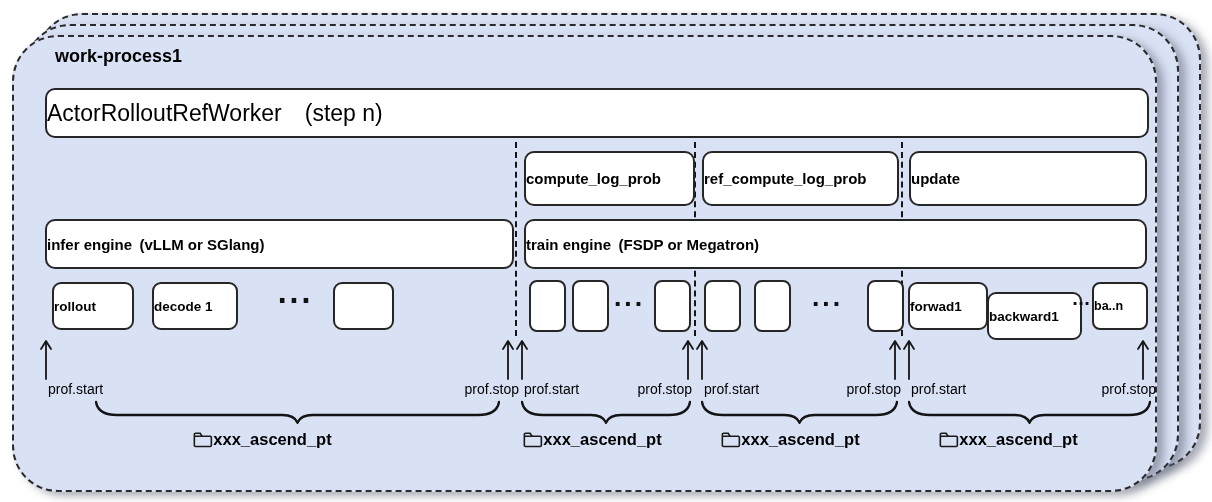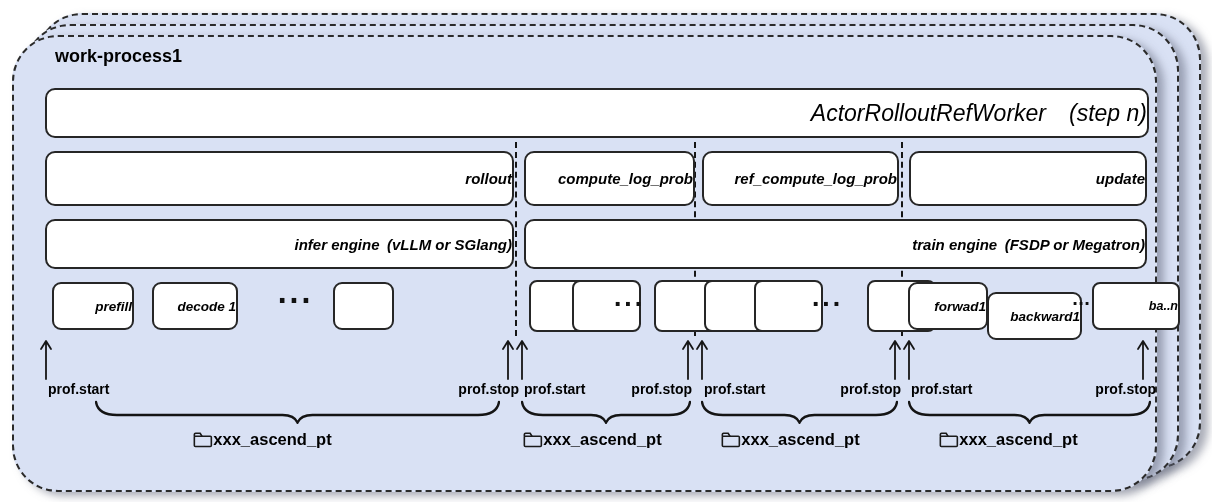--- a/index.html
+++ b/index.html
@@ -6,32 +6,32 @@
   .stage{position:relative;width:1212px;height:502px;overflow:hidden;
          font-family:"Liberation Sans","DejaVu Sans",sans-serif;color:var(--text,#000);}
   .layer{position:absolute;background:var(--panel-fill,#d9e1f4);
          border:2px dashed var(--panel-border,#2a2a2a);border-radius:46px;
          box-shadow:7px 4px 9px rgba(100,105,125,0.55);}
   .l3{left:36px;top:13px;width:1161px;height:452px;}
   .l2{left:24px;top:24px;width:1151px;height:453px;}
   .lmain{left:12px;top:35px;width:1141px;height:453px;}
   .win-label{position:absolute;left:55px;top:46px;font-size:18px;font-weight:bold;z-index:2;}
   .box{position:absolute;background:var(--box-fill,#fff);border:2px solid var(--box-border,#262626);
-       border-radius:10px;display:flex;align-items:center;justify-content:flex-end;z-index:2;font-style:italic;}
+       border-radius:10px;display:flex;align-items:center;justify-content:flex-start;z-index:2;}
   .title-box{font-size:23px;font-weight:400;}
   .stage-box,.engine-box{font-size:15px;font-weight:bold;}
   .sbox{border-radius:9px;font-size:13.5px;font-weight:bold;}
-  .nbox{border-radius:8px;padding-left:32px;}
+  .nbox{border-radius:8px;}
   .vline{position:absolute;top:142px;height:194px;width:0;
          border-left:2px dashed #161616;z-index:1;}
   .dots{position:absolute;z-index:2;text-align:center;font-weight:bold;color:#111;
         font-family:"DejaVu Sans",sans-serif;line-height:1;letter-spacing:2px;}
   .arrow{position:absolute;z-index:2;}
   .arrow path{stroke:#161616;stroke-width:1.8;fill:none;stroke-linecap:round;stroke-linejoin:round;}
-  .prof{position:absolute;top:381px;font-size:14px;font-weight:bold;z-index:2;white-space:nowrap;}
+  .prof{position:absolute;top:381px;font-size:14px;font-weight:normal;z-index:2;white-space:nowrap;}
   .brace{position:absolute;top:400px;height:24px;z-index:2;}
   .output{position:absolute;top:430px;display:flex;align-items:center;
           transform:translateX(-50%);z-index:2;font-size:16.5px;font-weight:bold;white-space:nowrap;}
   .folder{flex:0 0 auto;}
   .folder path,.folder rect{stroke:#1a1a1a;stroke-width:1.6;fill:none;}
 </style>
 </head>
 <body>
 
 <div class="stage">
@@ -43,42 +43,39 @@
   <div class="win-label">work-process1</div>
 
   <div class="vline" style="left:515px"></div>
   <div class="vline" style="left:694px"></div>
   <div class="vline" style="left:901px"></div>
 
   <div class="box title-box" style="left:45px;top:88px;width:1100px;height:46px">
     <span>ActorRolloutRefWorker (step n)</span>
   </div>
 
-  <div class="box stage-box" style="left:45px;top:151px;width:465px;height:51px">
-    <span>rollout</span>
-  </div>
   <div class="box stage-box" style="left:524px;top:151px;width:167px;height:51px">
     <span>compute_log_prob</span>
   </div>
   <div class="box stage-box" style="left:909px;top:151px;width:234px;height:51px">
     <span>update</span>
   </div>
   <div class="box stage-box" style="left:702px;top:151px;width:193px;height:51px">
     <span>ref_compute_log_prob</span>
   </div>
 
   <div class="box engine-box" style="left:45px;top:219px;width:465px;height:46px">
     <span>infer engine (vLLM or SGlang)</span>
   </div>
   <div class="box engine-box" style="left:524px;top:219px;width:619px;height:46px">
     <span>train engine (FSDP or Megatron)</span>
   </div>
 
   <div class="box sbox" style="left:52px;top:282px;width:78px;height:44px">
-    <span>prefill</span>
+    <span>rollout</span>
   </div>
   <div class="box sbox" style="left:152px;top:282px;width:82px;height:44px">
     <span>decode 1</span>
   </div>
   <div class="dots" style="left:270px;top:288px;width:50px;font-size:26px">···</div>
   <div class="box sbox" style="left:333px;top:282px;width:57px;height:44px">
     <span></span>
   </div>
 
   <div class="box sbox nbox" style="left:529px;top:280px;width:33px;height:48px">

